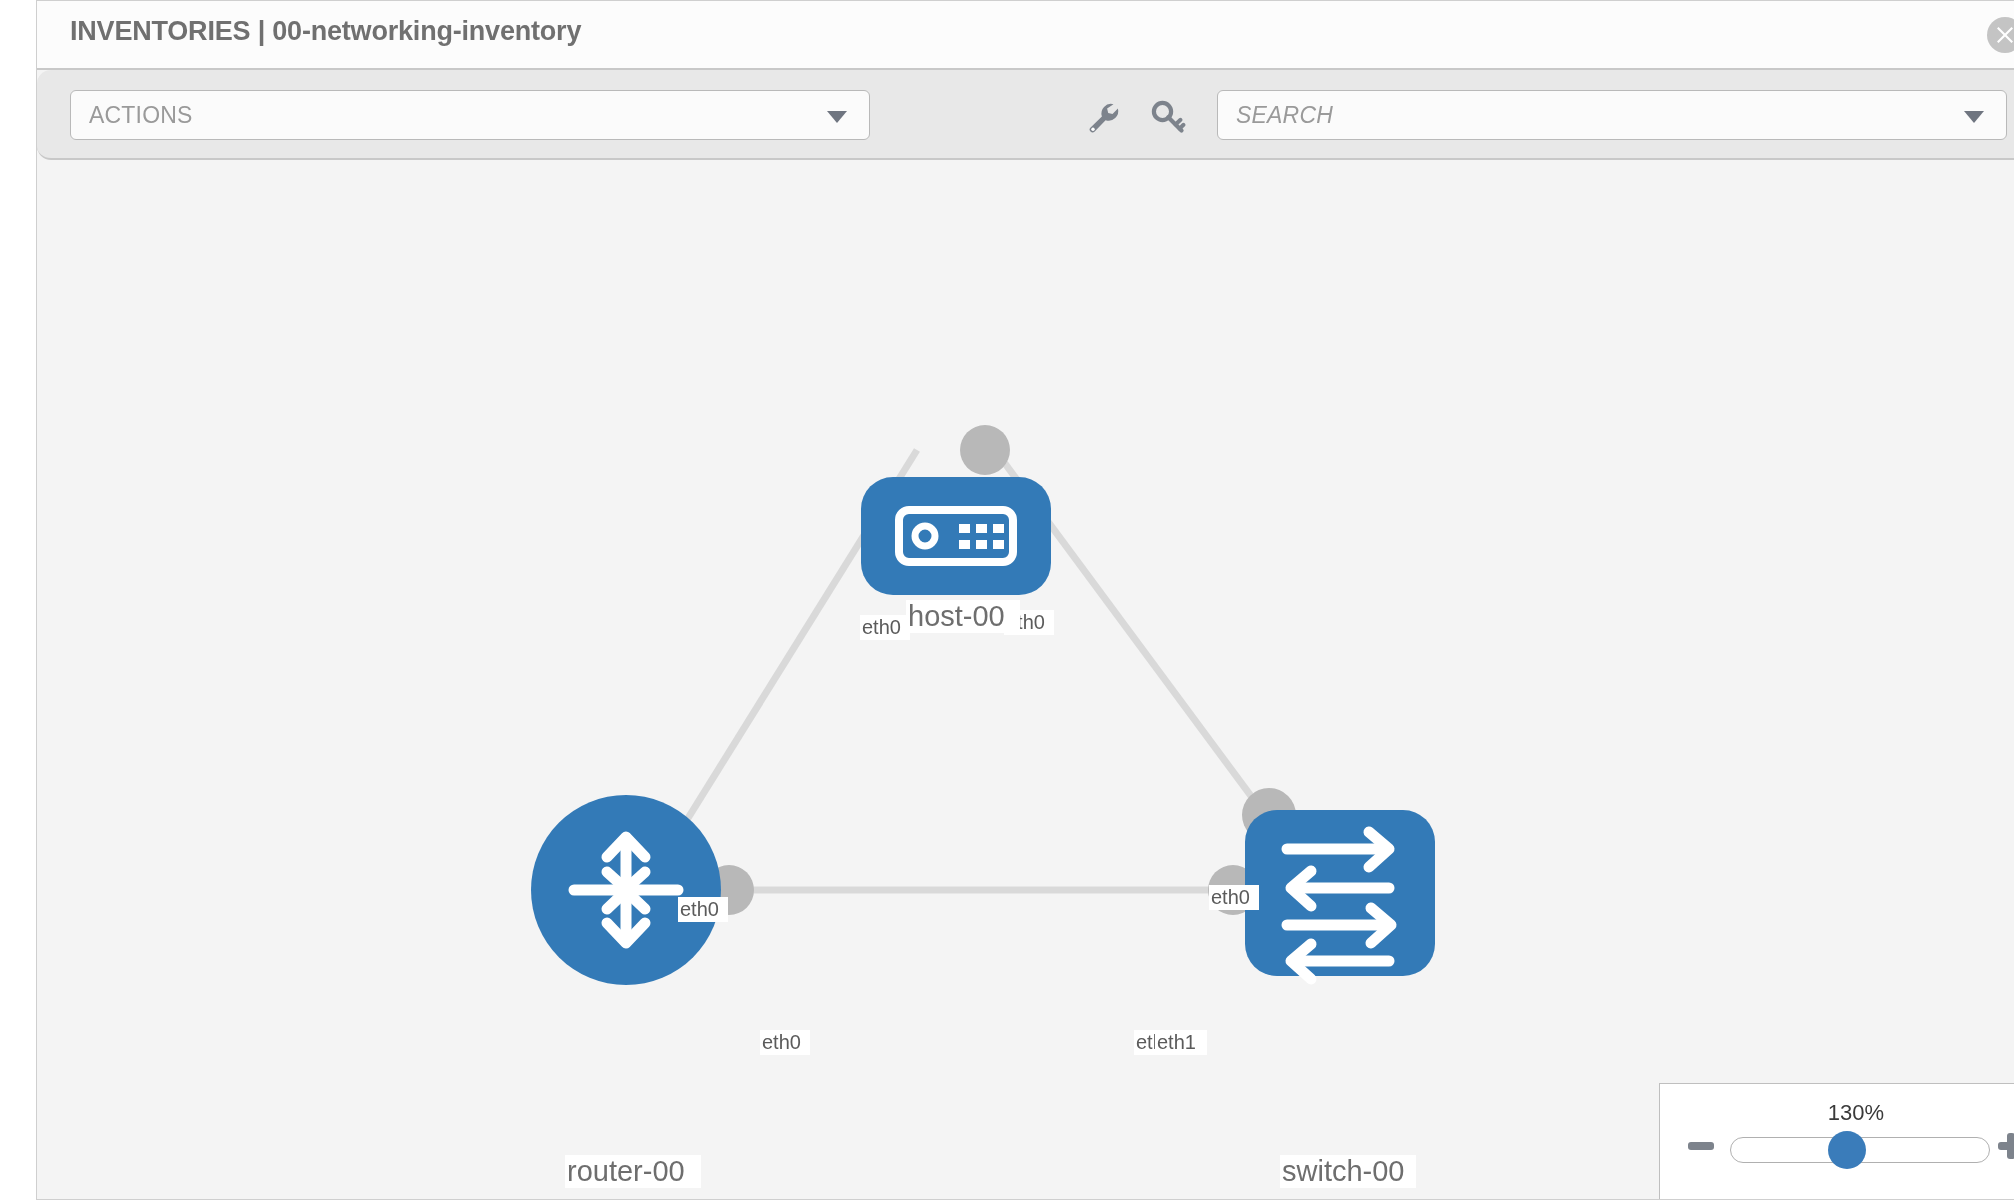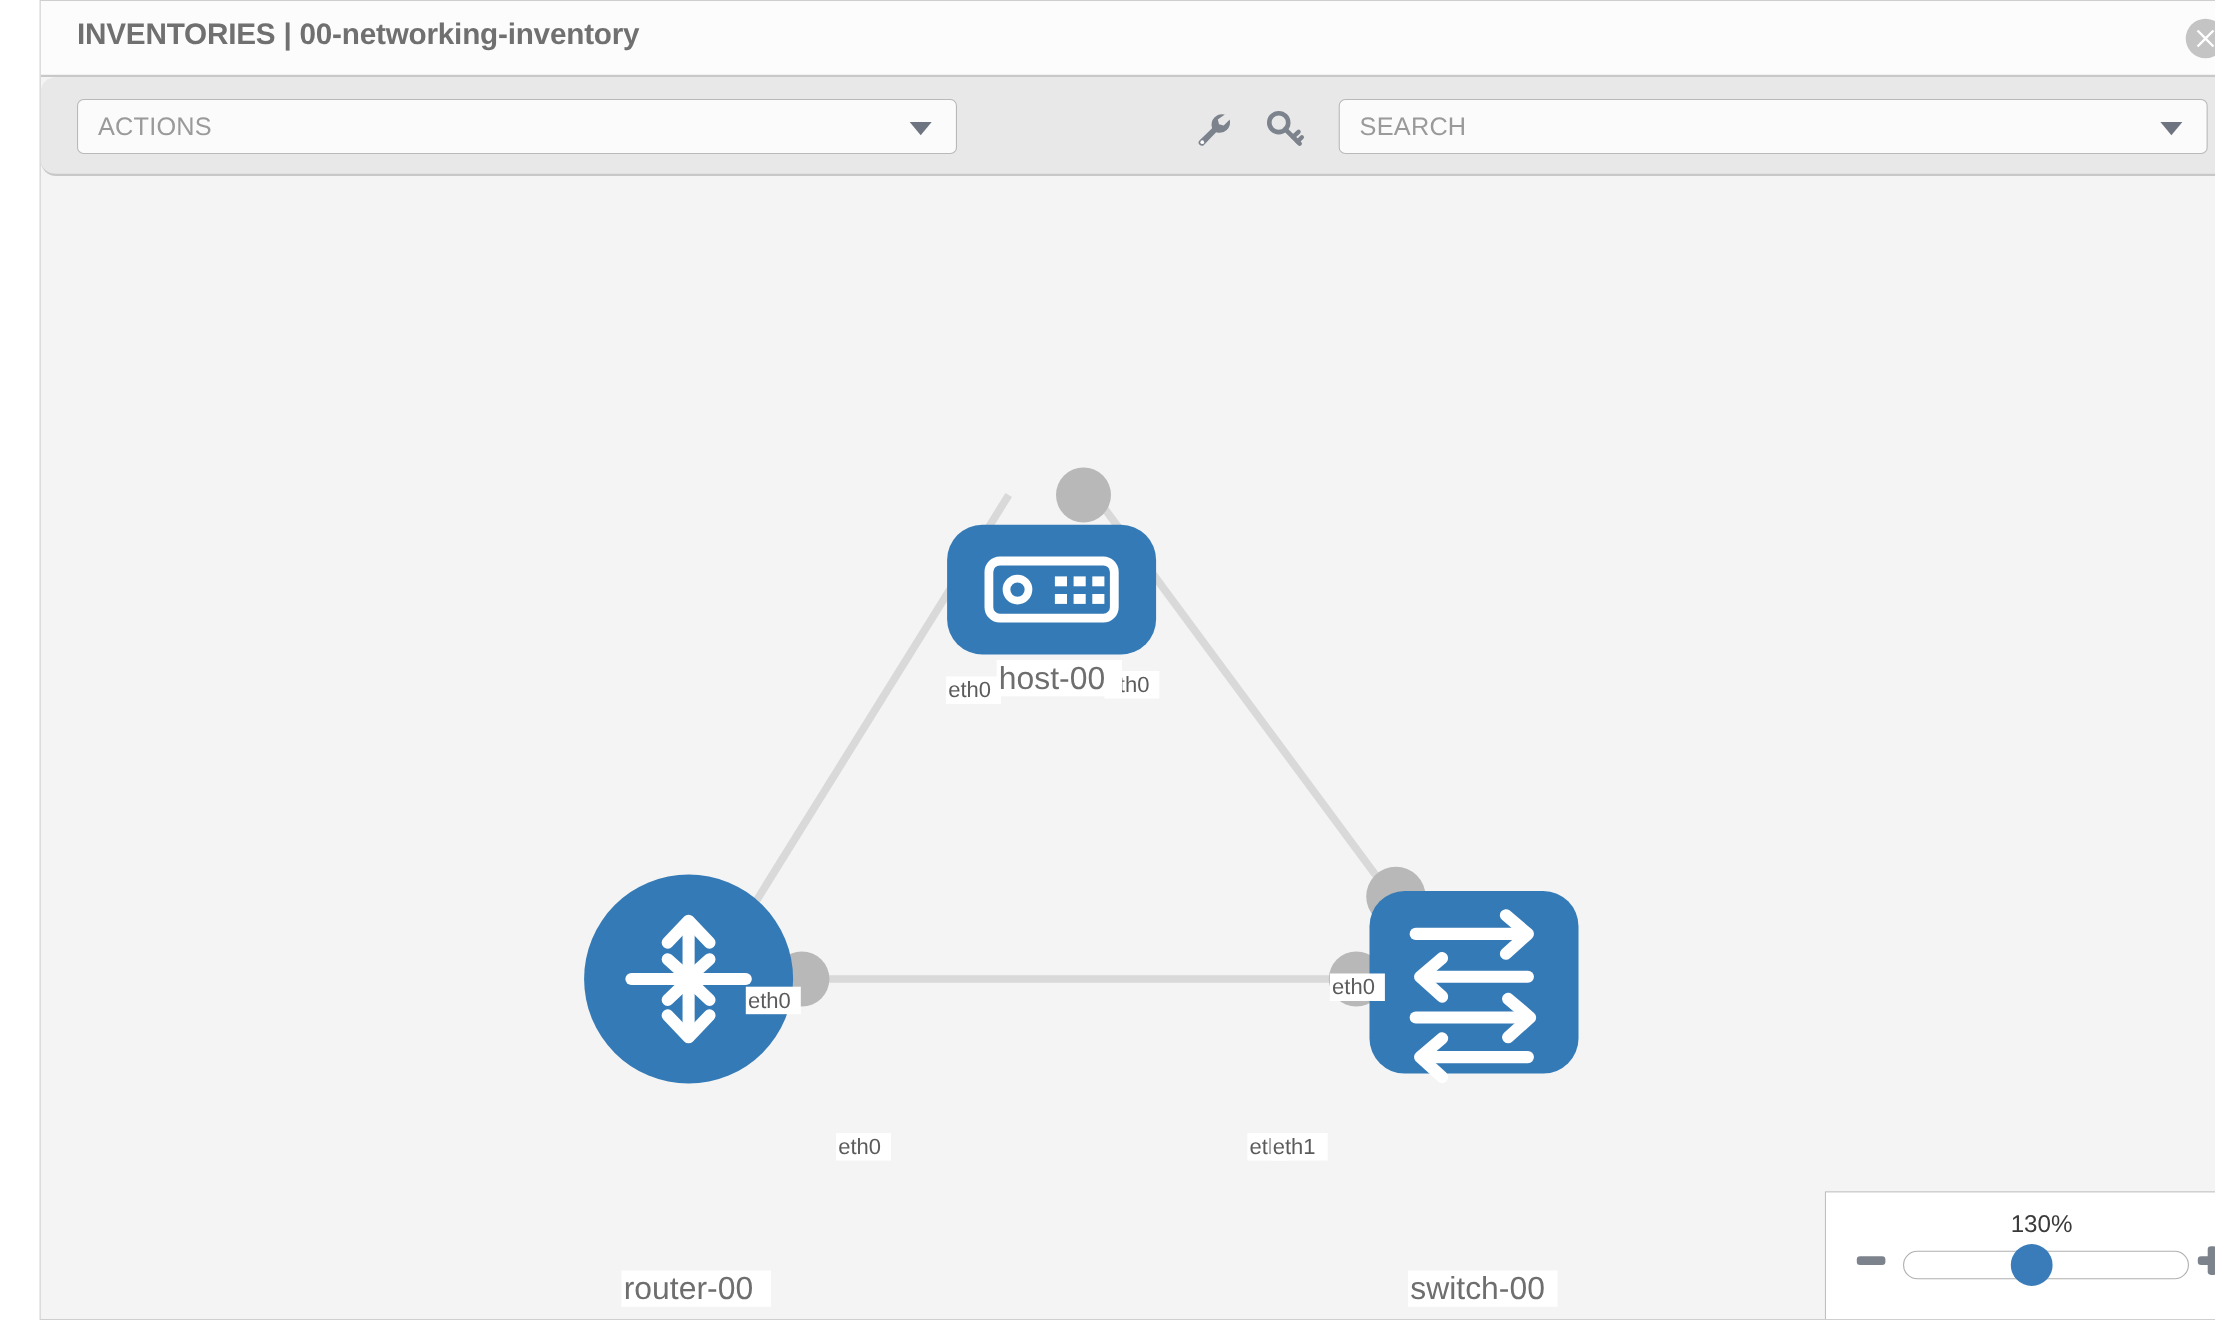--- a/index.html
+++ b/index.html
@@ -121,20 +121,21 @@
     cursor: text;
   }
   .search-select .sel-label {
     position: absolute;
     left: 18px;
     top: 11px;
     font-size: 23px;
     color: #9a9a9a;
     letter-spacing: 0.2px;
     font-stretch: condensed;
+    font-style: italic;
   }
 
   
   .canvas {
     position: absolute;
     left: 0;
     top: 159px;
     width: 2014px;
     height: 1041px;
     background: #f4f4f4;

